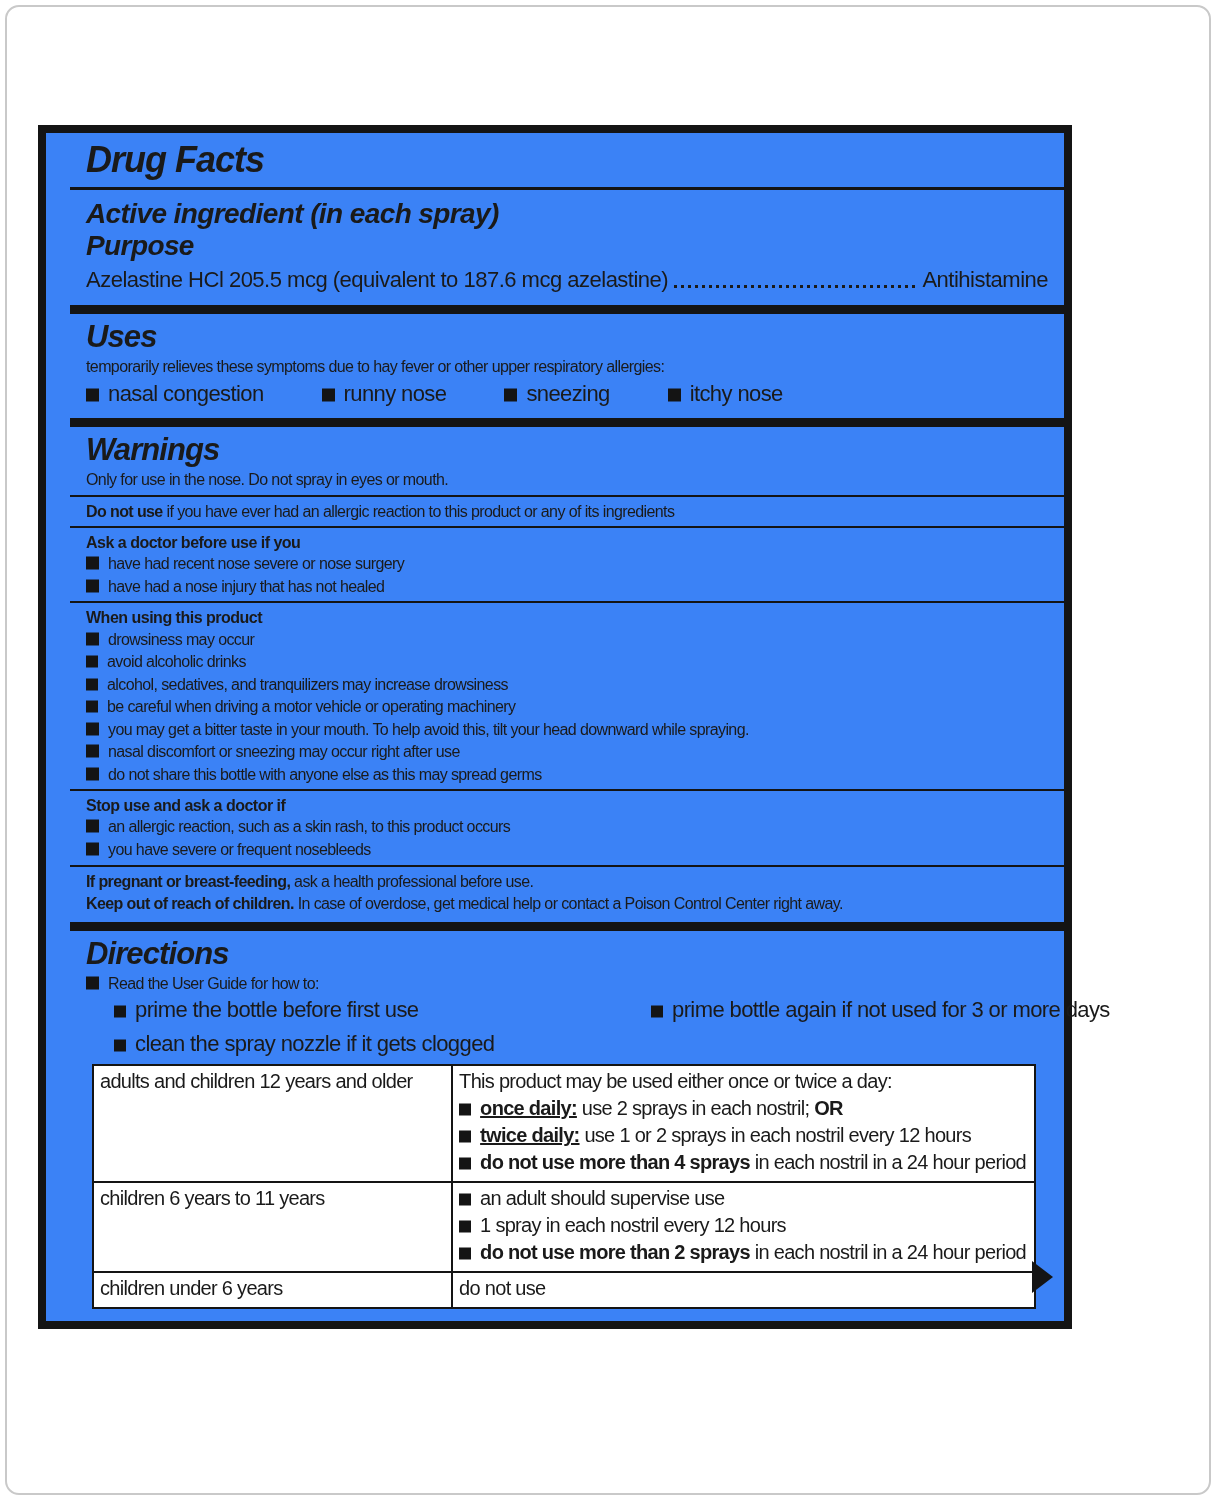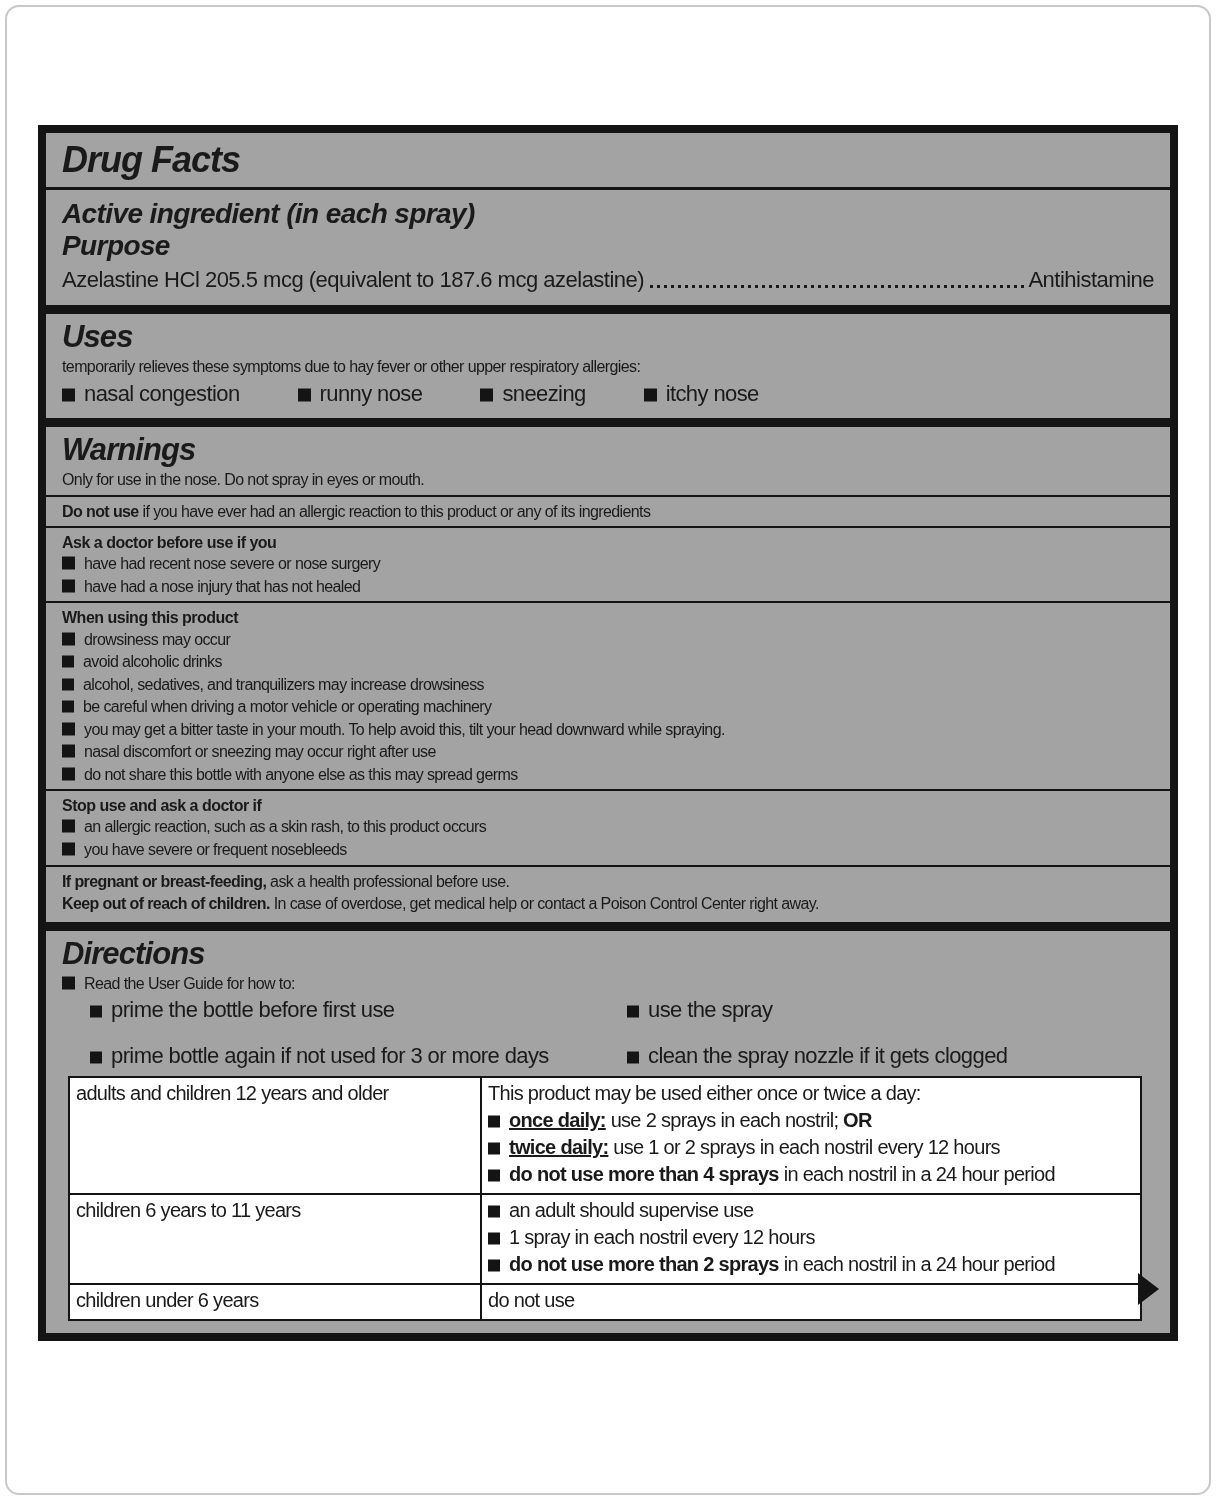--- a/index.html
+++ b/index.html
@@ -9,22 +9,22 @@
     background: #ffffff; color: #1a1a1a;
     font-family: "Liberation Sans", sans-serif;
     -webkit-font-smoothing: antialiased;
   }
   .card-frame {
     position: absolute; inset: 5px;
     border: 2px solid #c9c9c9; border-radius: 14px;
     pointer-events: none;
   }
   .label-box {
-    position: absolute; left: 38px; top: 125px; width: 1140px;
-    border: 8px solid #141414; background: #a3a3a3;
+    position: absolute; left: 38px; top: 125px; width: 1034px;
+    border: 8px solid #141414; background: #3b82f6; padding-left: 24px;
   }
   .bar { height: 9px; background: #141414; }
   hr.thin { border: none; border-top: 3px solid #141414; margin: 2px 0 0 0; }
   hr.div  { border: none; border-top: 2.5px solid #141414; margin: 5px 0; }
 
   h1.df-title {
     font-size: 36px; font-style: italic; font-weight: bold;
     letter-spacing: -1px; margin: 8px 16px 8px 16px; line-height: 1.05;
   }
   .ai-row {
@@ -66,21 +66,21 @@
   .sq.small { width: 12px; height: 12px; }
   .ind1 { margin-left: 44px; }
 
   .sym-row {
     display: flex; column-gap: 58px; font-size: 22px; letter-spacing: -0.6px;
     margin: 4px 16px 10px 16px; line-height: 1.22;
   }
   .sym-row .item { white-space: nowrap; }
 
   .dgrid {
-    display: grid; grid-template-columns: 537px auto; row-gap: 20px;
+    display: grid; grid-template-columns: 537px auto; row-gap: 8px;
     font-size: 22px; letter-spacing: -0.6px; margin: 2px 16px 6px 44px;
     line-height: 1.22;
   }
   .dgrid .cell { white-space: nowrap; }
 
   .dir-table-wrap { position: relative; margin: 4px 0 12px 0; }
   table.dose {
     border-collapse: collapse; margin-left: 22px;
     width: calc(100% - 50px);
     font-size: 20px; letter-spacing: -0.7px; line-height: 1.35;
@@ -168,21 +168,20 @@
   </div>
 
   <div class="bar"></div>
 
   <div>
     <h2 class="sec-title">Directions</h2>
     <p class="tx"><span class="sq"></span><span>Read the User Guide for how to:</span></p>
 
     <div class="dgrid">
       <span class="cell"><span class="sq small"></span><span>prime the bottle before first use</span></span>
-      <span class="cell"><span class="sq small"></span><span>use the spray</span></span>
       <span class="cell"><span class="sq small"></span><span>prime bottle again if not used for 3 or more days</span></span>
       <span class="cell"><span class="sq small"></span><span>clean the spray nozzle if it gets clogged</span></span>
     </div>
 
     <div class="dir-table-wrap">
       <table class="dose">
         <tbody>
             <tr>
           <td class="who">adults and children 12 years and older</td>
           <td>

